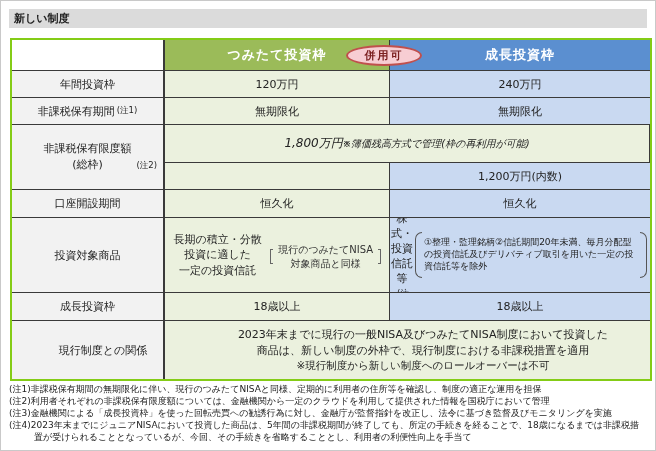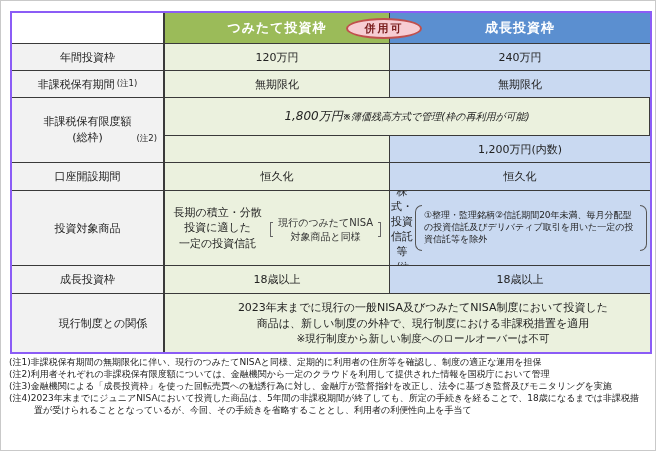--- a/index.html
+++ b/index.html
@@ -4,21 +4,21 @@
 <style>
   html,body{margin:0;padding:0;}
   body{font-family:"DejaVu Sans","Liberation Sans",sans-serif;background:#fff;}
   *{box-sizing:border-box;}
   .canvas{position:relative;width:656px;height:451px;background:#ffffff;border:1px solid #c9c9c9;overflow:hidden;}
   .title-bar{margin:8px 8px 0 8px;height:19px;background:var(--title_bar,#dbdbdb);display:flex;align-items:center;
     padding-left:5px;font-size:11px;font-weight:bold;color:#222;}
   .table-wrap{position:relative;margin:10px 0 0 9px;width:642px;}
   .nisa-table{display:grid;grid-template-columns:153px 225px 260px;
     grid-template-rows:31px 27px 27px 38px 27px 28px 75px 28px 58px;
-    border:2px solid #8b5cf6;background:#0c4a6e;}
+    border:2px solid #84cc16;background:#0c4a6e;}
   .c{border-right:1px solid #3a3a3a;border-bottom:1px solid #3a3a3a;display:flex;align-items:center;
     justify-content:center;font-size:11px;color:#222;text-align:center;padding:1px 2px;overflow:hidden;}
   .last-col{border-right:none;}
   .last-row{border-bottom:none;padding-left:33px;}
   .label{background:var(--label_gray,#f2f2f2);border-right-width:2px;}
   .lg{background:var(--body_green,#ebf1de);}
   .lb{background:var(--body_blue,#c9d9f1);}
   .hdr{font-size:13px;font-weight:bold;color:#ffffff;letter-spacing:1px;}
   .hdr-green{background:var(--header_green,#9bbb59);}
   .hdr-blue{background:var(--header_blue,#5b8fd0);}
@@ -53,20 +53,21 @@
   .rel-text{font-size:11px;line-height:1.4;}
   .rel-note{font-size:10.5px;margin-top:1px;}
   .footnotes{margin:3px 8px 0 8px;}
   .fn{font-size:9px;color:#222;line-height:1.32;padding-left:25px;text-indent:-25px;}
 </style>
 </head>
 <body>
 
 <div class="canvas">
 
+  <div class="title-bar">新しい制度</div>
 
   <div class="table-wrap">
     <div class="badge">併用可</div>
 
     <div class="nisa-table">
 
       <div class="c corner"></div>
       <div class="c hdr hdr-green">つみたて投資枠</div>
       <div class="c hdr hdr-blue last-col">成長投資枠</div>
 

